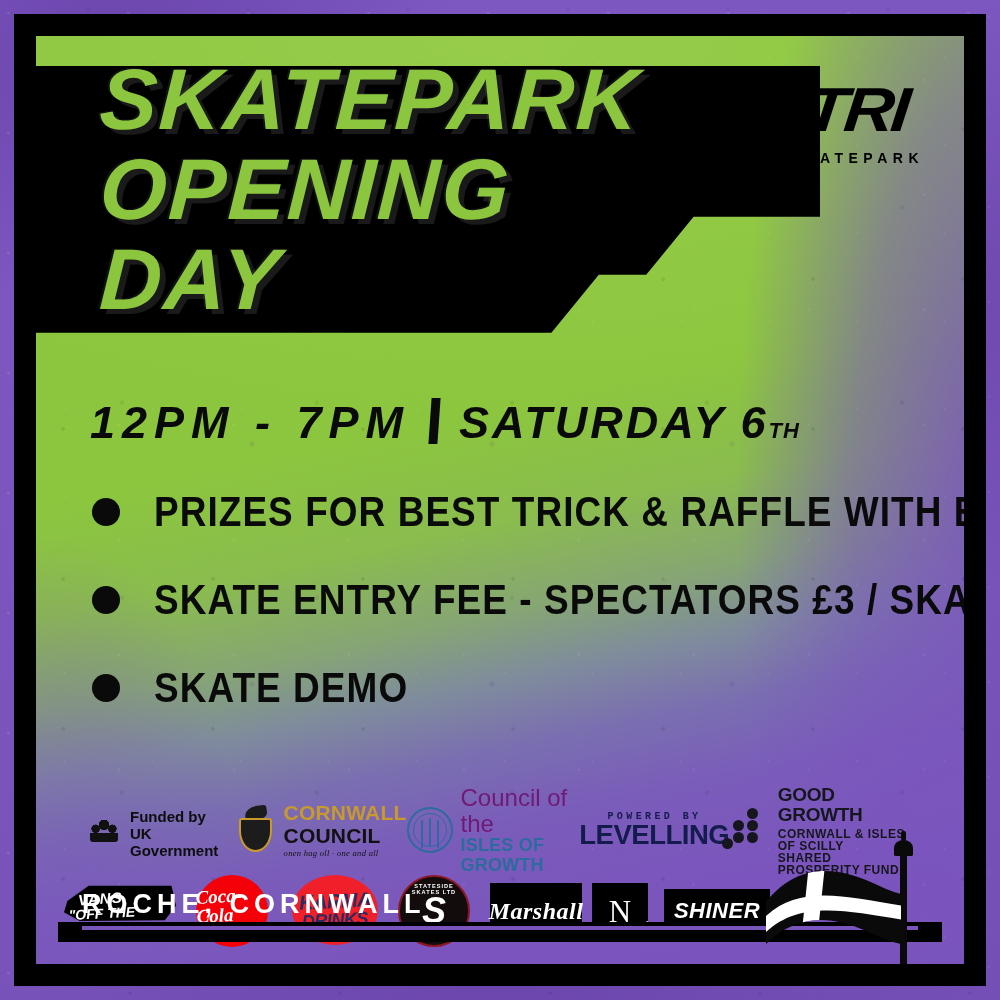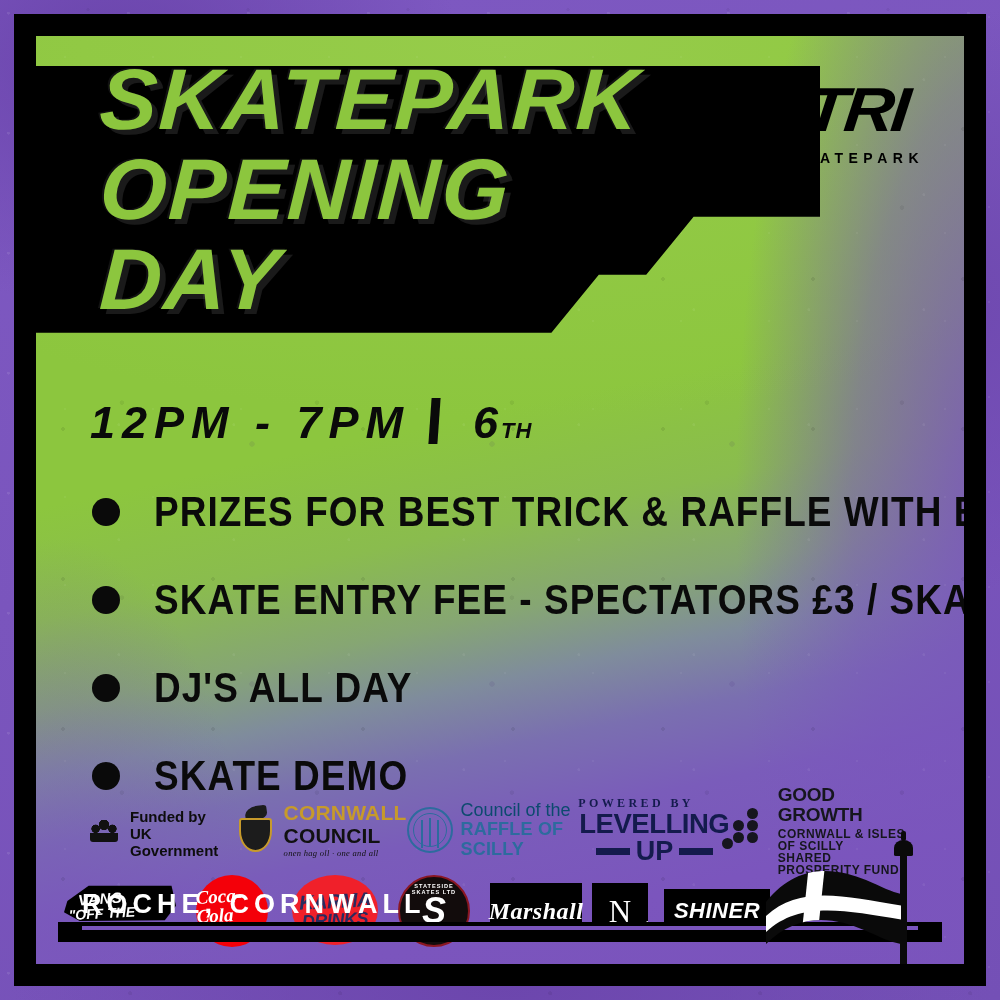--- a/index.html
+++ b/index.html
@@ -314,32 +314,32 @@
   .scilly-seal:after {
     content: "";
     position: absolute; left: 50%; top: 9px;
     width: 2px; height: 28px; margin-left: -1px;
     background: #2d6b9e;
     box-shadow: -8px 2px 0 #2d6b9e, 8px 2px 0 #2d6b9e, 0 0 0 #2d6b9e;
   }
   .scilly-text { line-height: 1.08; }
   .sc-l1 {
     font-family: "Liberation Sans", sans-serif;
-    font-size: 18px; color: #0c4a6e; font-weight: 400;
+    font-size: 24px; color: #701a75; font-weight: 400;
   }
   .sc-l2 {
     font-family: "Liberation Sans", sans-serif;
     font-size: 18px; color: #2d6b9e; font-weight: 700; letter-spacing: .2px;
   }
 
   .f-levelling { width: 160px; text-align: center; display:block; }
   .lv-powered {
-    font-family: Liberation Serif, serif;
-    font-size: 12px; font-weight: 700; letter-spacing: 3.4px;
-    color: #141b4d; text-align: left;
+    font-family: Liberation Mono, monospace;
+    font-size: 10px; font-weight: 700; letter-spacing: 3.4px;
+    color: #141b4d; text-align: center;
   }
   .lv-main {
     font-family: "Liberation Sans", sans-serif;
     font-weight: 700; font-size: 27px; letter-spacing: -.5px;
     color: #141b4d; text-align: center; line-height: 27px;
     transform: scaleX(1.02);
   }
   .lv-up-row {
     display: flex; align-items: center; justify-content: center; gap: 6px;
   }
@@ -621,41 +621,38 @@
       </div>
 
       <div class="tri-logo">
         <div class="tri-mark">TRI</div>
         <div class="tri-sub">SKATEPARK</div>
       </div>
 
       <div class="datetime">
         <span class="hours">12PM - 7PM</span>
         <span class="dt-sep"></span>
+        <span>SATURDAY</span>
         <span style="width:14px;display:inline-block"></span>
         <span>6</span>
         <span class="sup-th">TH</span>
         <span style="width:14px;display:inline-block"></span>
       </div>
 
       <div class="bullets">
         <div class="bullet-row">
           <span class="bullet-dot"></span>
           <span class="bullet-text">PRIZES FOR BEST TRICK &amp; RAFFLE WITH ENTRY</span>
         </div>
         <div class="bullet-row">
           <span class="bullet-dot"></span>
           <span class="bullet-text">SKATE ENTRY FEE - SPECTATORS £3 / SKATERS £8</span>
         </div>
         <div class="bullet-row">
           <span class="bullet-dot"></span>
-          <span class="bullet-text">DJ'S ALL DAY</span>
-        </div>
-        <div class="bullet-row">
-          <span class="bullet-dot"></span>
           <span class="bullet-text">SKATE DEMO</span>
         </div>
       </div>
 
       <div class="funders">
 
         <div class="funder f-ukgov">
           <span class="crown"></span>
           <span class="ukgov-text">
             <span style="display:block">Funded by</span>
@@ -672,33 +669,28 @@
             <span class="cc-l1" style="display:block">CORNWALL</span>
             <span class="cc-l2" style="display:block">COUNCIL</span>
             <span class="cc-l3" style="display:block">onen hag oll · one and all</span>
           </span>
         </div>
 
         <div class="funder f-scilly">
           <span class="scilly-seal"></span>
           <span class="scilly-text">
             <span class="sc-l1" style="display:block">Council of the</span>
-            <span class="sc-l2" style="display:block">RAFFLE OF SCILLY</span>
+            <span class="sc-l2" style="display:block">ISLES OF GROWTH</span>
           </span>
         </div>
 
         <div class="funder f-levelling">
           <span style="display:block;width:100%">
             <span class="lv-powered" style="display:block">POWERED BY</span>
             <span class="lv-main" style="display:block">LEVELLING</span>
-            <span class="lv-up-row" style="display:flex">
-              <span class="lv-bar"></span>
-              <span class="lv-up">UP</span>
-              <span class="lv-bar"></span>
-            </span>
           </span>
         </div>
 
         <div class="funder f-goodgrowth">
           <span class="gg-dots">
             <i class="gg-d1"></i>
               <i class="gg-d2"></i>
               <i class="gg-d3"></i>
             <i class="gg-d4"></i>
               <i class="gg-d5"></i>

